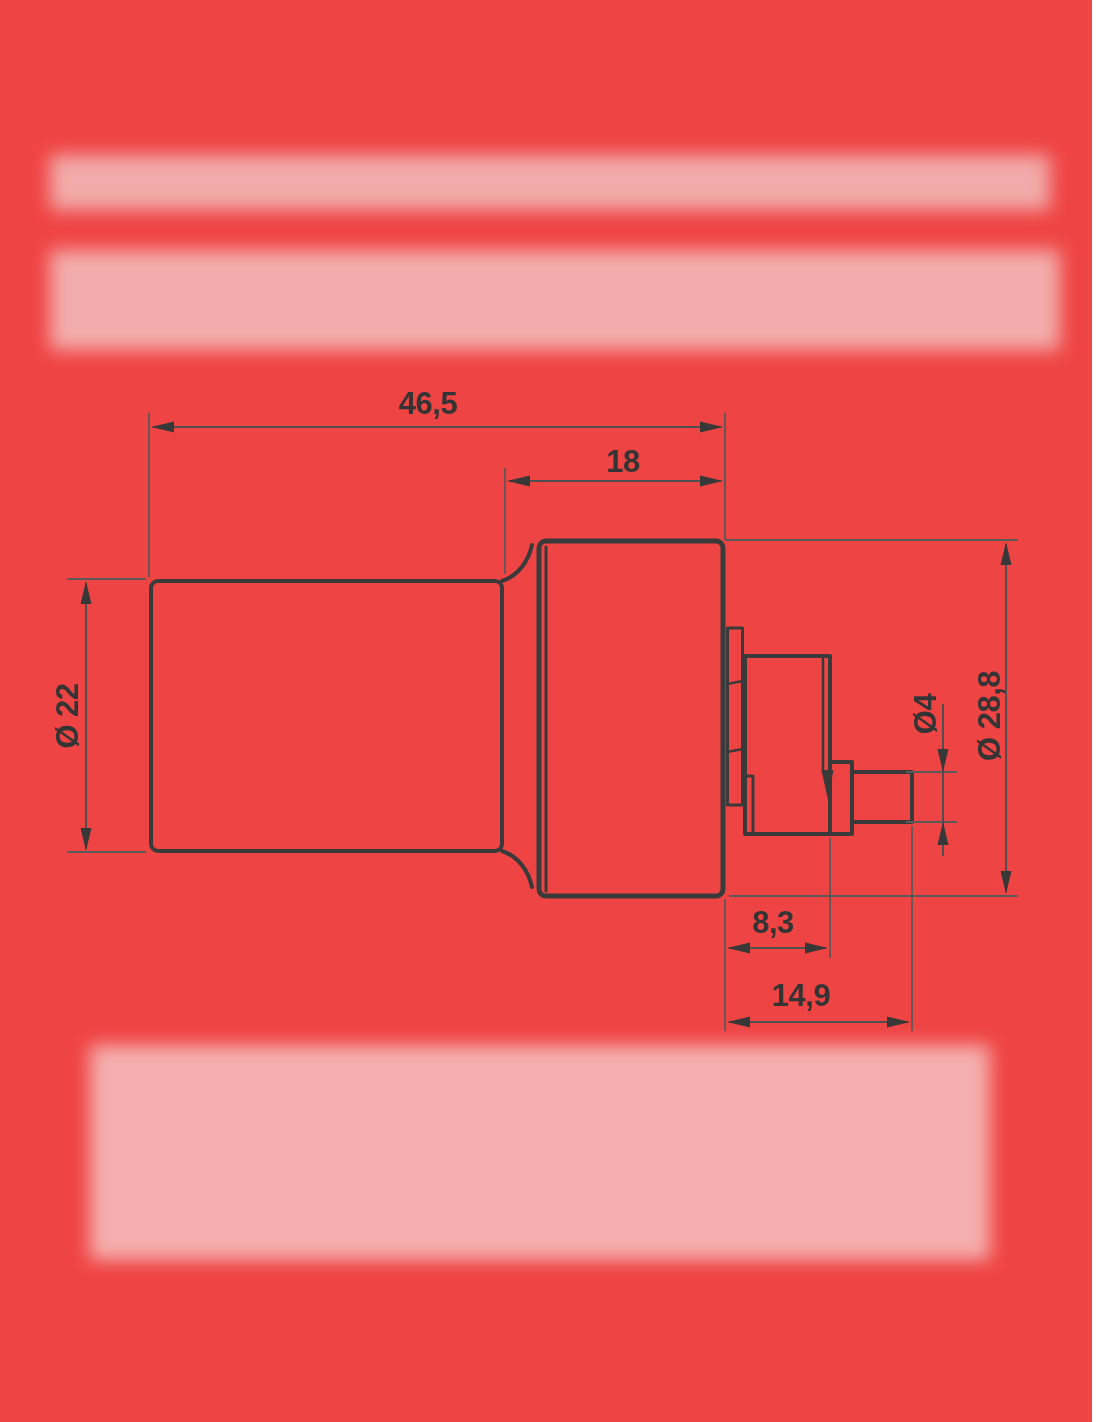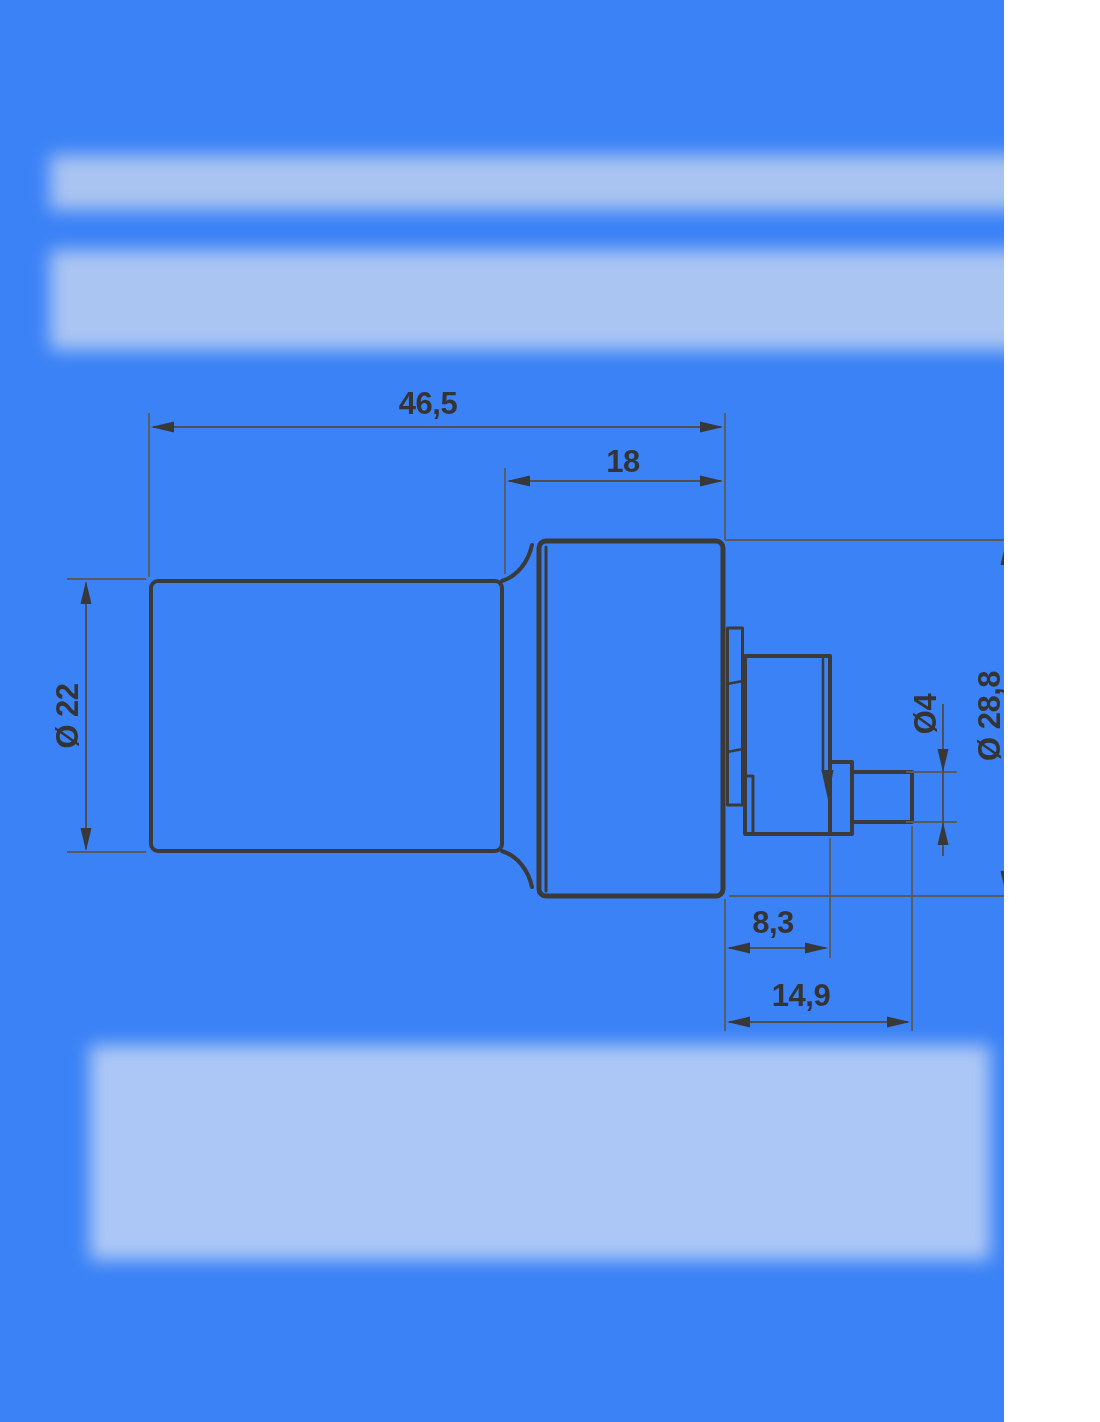--- a/index.html
+++ b/index.html
@@ -1,19 +1,19 @@
 <!DOCTYPE html>
 <html><head>
 <meta charset="utf-8">
 <style>
   html,body{margin:0;padding:0;background:#ffffff;}
   .page{
     position:relative;
-    width:1004px;height:1422px;
-    background:#3b82f6;
+    width:1092px;height:1422px;
+    background:#ef4444;
     overflow:hidden;
     font-family:"Liberation Sans", sans-serif;
   }
   svg{position:absolute;left:0;top:0;filter:blur(0.45px);}
   .ghost{position:absolute;filter:blur(9px);opacity:.6;}
   text{
     font-family:"Liberation Sans","DejaVu Sans",sans-serif;
     font-weight:bold;
     font-size:31px;
     letter-spacing:-0.5px;

